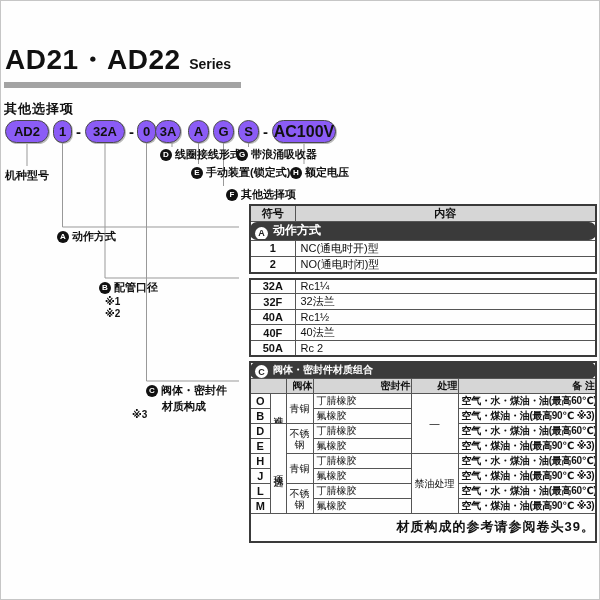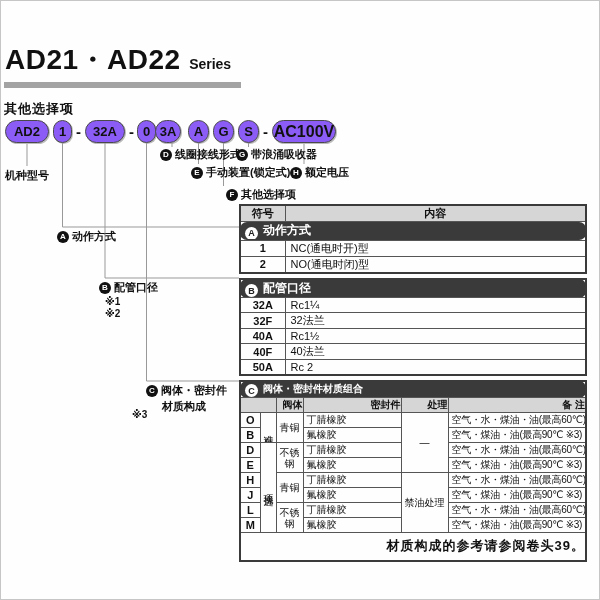--- a/index.html
+++ b/index.html
@@ -46,40 +46,40 @@
   .co-a { left:56px;  top:228px; }
   .co-b { left:98px;  top:279px; flex-direction:column; align-items:flex-start; gap:1px; }
   .co-b .row1 { display:flex; align-items:center; gap:3px; }
   .co-b .note { font-size:10px; font-weight:600; margin-left:6px; }
   .co-c { left:145px; top:382px; flex-direction:column; align-items:flex-start; gap:1px; }
   .co-c .row1 { display:flex; align-items:center; gap:3px; }
   .co-c .row2 { font-size:11px; font-weight:600; margin-left:16px; }
   .co-c3 { position:absolute; left:131px; top:408px; font-size:10px; font-weight:600; }
 
   
-  .tablezone { position:absolute; left:238px; top:203px; width:348px; }
+  .tablezone { position:absolute; left:248px; top:203px; width:348px; }
   table { border-collapse:collapse; width:348px; table-layout:fixed; }
   table, td { border:1px solid #555; }
   table { border:2px solid #3a3a3a; }
   td { height:15px; font-size:11px; padding:0; overflow:hidden; white-space:nowrap; }
   .t-b, .t-c { margin-top:4px; }
   .hdr td { background:#d6d6d6; font-weight:bold; text-align:center; height:15px; }
   .banner td { background:#3a3a3a; color:#fff; font-weight:bold; font-size:12px; height:16px; padding-left:4px;border-radius:7px; }
   .banner .bdot { display:inline-flex; width:13px; height:13px; border-radius:50%; background:#fff; color:#222; font-size:9px; font-weight:bold; align-items:center; justify-content:center; vertical-align:-2px; margin-right:5px; }
   .sym { font-weight:bold; text-align:center; }
   .val { padding-left:5px; }
   
   .t-c td { font-size:10px; }
   .t-c .sym { font-size:11px; }
   .t-c .chead td { background:#d6d6d6; font-weight:bold; text-align:right; }
   .vert { writing-mode:vertical-rl; text-orientation:upright; font-size:8px; text-align:center; line-height:14px; padding:0; letter-spacing:-1px; }
   .bodycell { text-align:center; white-space:normal; line-height:11px; }
   .sealcell { padding-left:3px; }
   .treatcell { text-align:center; }
-  .notecell { padding-left:3px; letter-spacing:-0.3px; }
+  .notecell { padding-left:3px; letter-spacing:-0.3px;font-weight:bold; }
   .cfoot td { height:28px; text-align:right; font-size:13px; font-weight:600; letter-spacing:1px; }
 </style>
 </head>
 <body>
 
 <div class="page">
 
   <div class="title-wrap">
     <span class="title-main">AD21・AD22</span>
     <span class="title-series">Series</span>
@@ -182,23 +182,20 @@
       </tr>
     </tbody>
       </table>
 
     <table class="t-b">
       <colgroup>
           <col style="width:45px">
           <col>
         </colgroup>
       <tbody>
-          <tr class="banner">
-        <td colspan="2"><span class="bdot">B</span><span>配管口径</span></td>
-      </tr>
       <tr>
         <td class="sym">32A</td>
         <td class="val">Rc1¼</td>
       </tr>
       <tr>
         <td class="sym">32F</td>
         <td class="val">32法兰</td>
       </tr>
       <tr>
         <td class="sym">40A</td>

